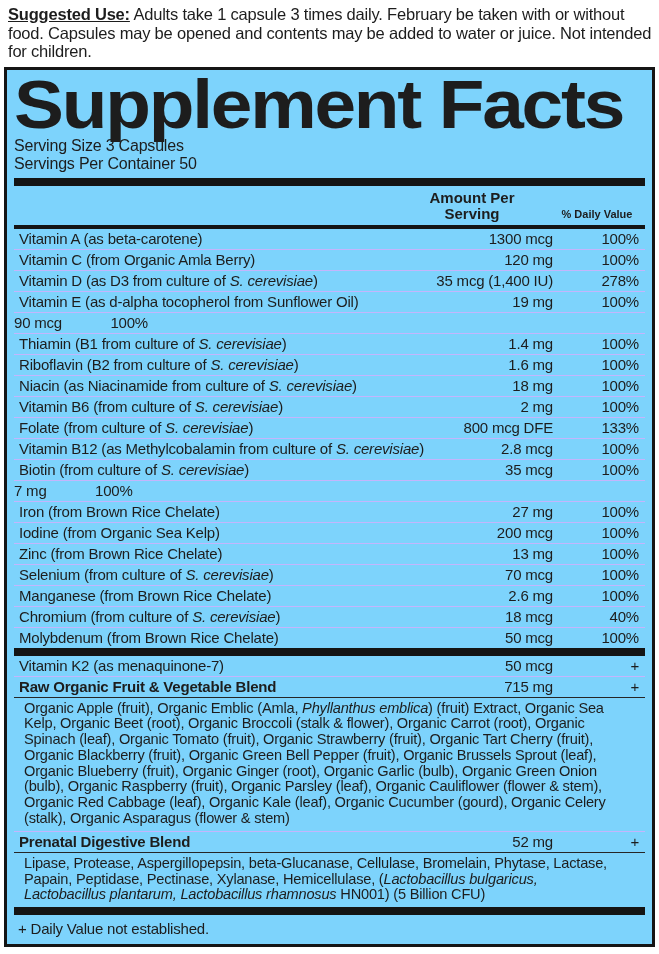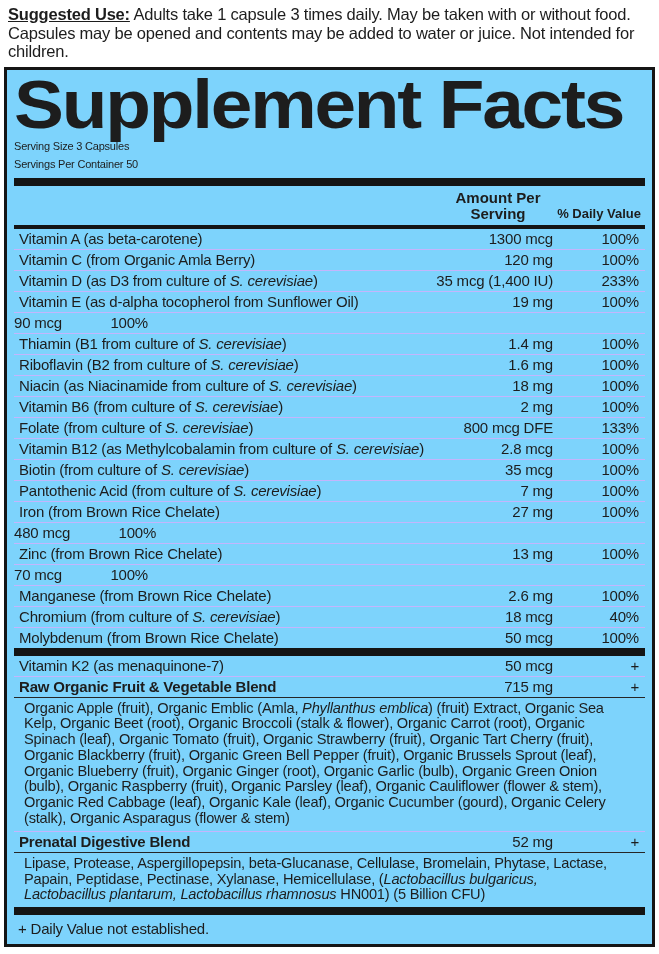--- a/index.html
+++ b/index.html
@@ -29,30 +29,30 @@
   .title {
     font-size: 68px;
     font-weight: bold;
     line-height: 60px;
     letter-spacing: -2px;
     white-space: nowrap;
     transform: scaleX(1.1);
     transform-origin: 0 50%;
     margin: 4px 0 3px 0;
   }
-  .serving { font-size: 11px; line-height: 18px; letter-spacing: -0.2px; }
+  .serving { font-size: 16px; line-height: 18px; letter-spacing: -0.2px; }
   .serving-block { margin-bottom: 5px; }
 
   .bar8 { height: 8px; background: #141414; }
   .bar4 { height: 4px; background: #141414; }
 
-  .hdr { display: flex; align-items: flex-end; padding: 4px 0 3px 0; }
+  .hdr { display: flex; align-items: flex-end; padding: 4px 0 3px 0; gap: 26px; }
   .hname { flex: 1 1 auto; }
   .hamt { flex: 0 0 110px; text-align: center; font-weight: bold; font-size: 15px; line-height: 16px; }
-  .hdv  { flex: 0 0 92px;  text-align: right; font-weight: bold; font-size: 13px; line-height: 16px; padding-right: 4px; }
+  .hdv  { flex: 0 0 92px;  text-align: center; font-weight: bold; font-size: 11px; line-height: 16px; padding-right: 4px; }
 
   .row {
     display: flex;
     align-items: baseline;
     border-top: 1px solid #c4b5fd;
     padding: 2px 0;
     font-size: 15px;
     line-height: 16px;
     letter-spacing: -0.2px;
   }
@@ -69,21 +69,21 @@
     line-height: 15.8px;
     letter-spacing: -0.2px;
   }
   i { font-style: italic; }
 
   .footnote { font-size: 15px; padding: 5px 0 7px 4px; letter-spacing: -0.2px; }
 </style>
 </head>
 <body>
 
-<p class="suggested"><b>Suggested Use:</b><span> Adults take 1 capsule 3 times daily. May be taken with or without food. Capsules may be opened and contents may be added to water or juice. Not intended for children.</span></p>
+<p class="suggested"><b>Suggested Use:</b><span> Adults take 1 capsule 3 times daily. February be taken with or without food. Capsules may be opened and contents may be added to water or juice. Not intended for children.</span></p>
 
 <div class="panel">
   <div class="inner">
 
     <h1 class="title">Supplement Facts</h1>
 
     <div class="serving-block">
       <div class="serving">Serving Size 3 Capsules</div>
       <div class="serving">Servings Per Container 50</div>
     </div>
@@ -104,21 +104,21 @@
       <div class="dv">100%</div>
     </div>
     <div class="row">
       <div class="nm"><span>Vitamin C (from Organic Amla Berry)</span><i></i><span></span></div>
       <div class="amt">120 mg</div>
       <div class="dv">100%</div>
     </div>
     <div class="row">
       <div class="nm"><span>Vitamin D (as D3 from culture of </span><i>S. cerevisiae</i><span>)</span></div>
       <div class="amt">35 mcg (1,400 IU)</div>
-      <div class="dv">233%</div>
+      <div class="dv">278%</div>
     </div>
     <div class="row">
       <div class="nm"><span>Vitamin E (as d-alpha tocopherol from Sunflower Oil)</span><i></i><span></span></div>
       <div class="amt">19 mg</div>
       <div class="dv">100%</div>
     </div>
     <div class="row">
       <div class="amt">90 mcg</div>
       <div class="dv">100%</div>
     </div>
@@ -151,39 +151,40 @@
       <div class="nm"><span>Vitamin B12 (as Methylcobalamin from culture of </span><i>S. cerevisiae</i><span>)</span></div>
       <div class="amt">2.8 mcg</div>
       <div class="dv">100%</div>
     </div>
     <div class="row">
       <div class="nm"><span>Biotin (from culture of </span><i>S. cerevisiae</i><span>)</span></div>
       <div class="amt">35 mcg</div>
       <div class="dv">100%</div>
     </div>
     <div class="row">
-      <div class="nm"><span>Pantothenic Acid (from culture of </span><i>S. cerevisiae</i><span>)</span></div>
       <div class="amt">7 mg</div>
       <div class="dv">100%</div>
     </div>
     <div class="row">
       <div class="nm"><span>Iron (from Brown Rice Chelate)</span><i></i><span></span></div>
       <div class="amt">27 mg</div>
       <div class="dv">100%</div>
     </div>
     <div class="row">
-      <div class="amt">480 mcg</div>
+      <div class="nm"><span>Iodine (from Organic Sea Kelp)</span><i></i><span></span></div>
+      <div class="amt">200 mcg</div>
       <div class="dv">100%</div>
     </div>
     <div class="row">
       <div class="nm"><span>Zinc (from Brown Rice Chelate)</span><i></i><span></span></div>
       <div class="amt">13 mg</div>
       <div class="dv">100%</div>
     </div>
     <div class="row">
+      <div class="nm"><span>Selenium (from culture of </span><i>S. cerevisiae</i><span>)</span></div>
       <div class="amt">70 mcg</div>
       <div class="dv">100%</div>
     </div>
     <div class="row">
       <div class="nm"><span>Manganese (from Brown Rice Chelate)</span><i></i><span></span></div>
       <div class="amt">2.6 mg</div>
       <div class="dv">100%</div>
     </div>
     <div class="row">
       <div class="nm"><span>Chromium (from culture of </span><i>S. cerevisiae</i><span>)</span></div>

